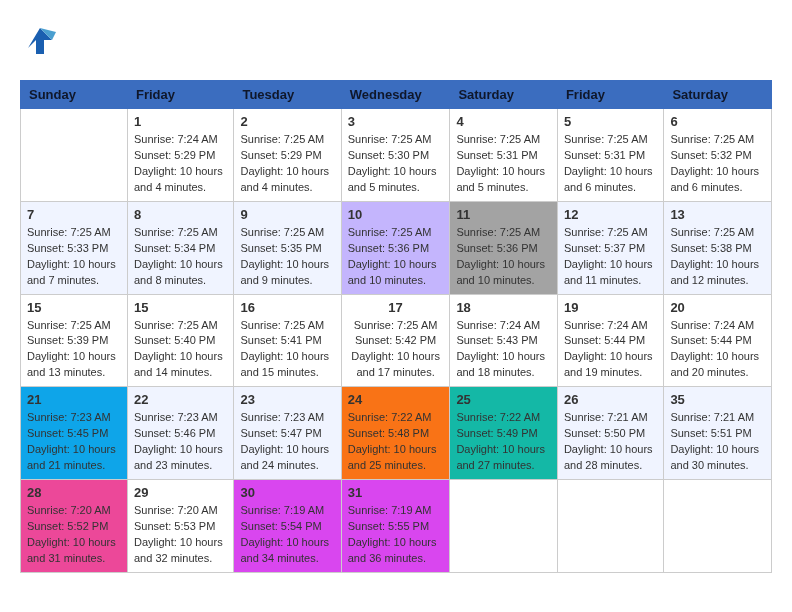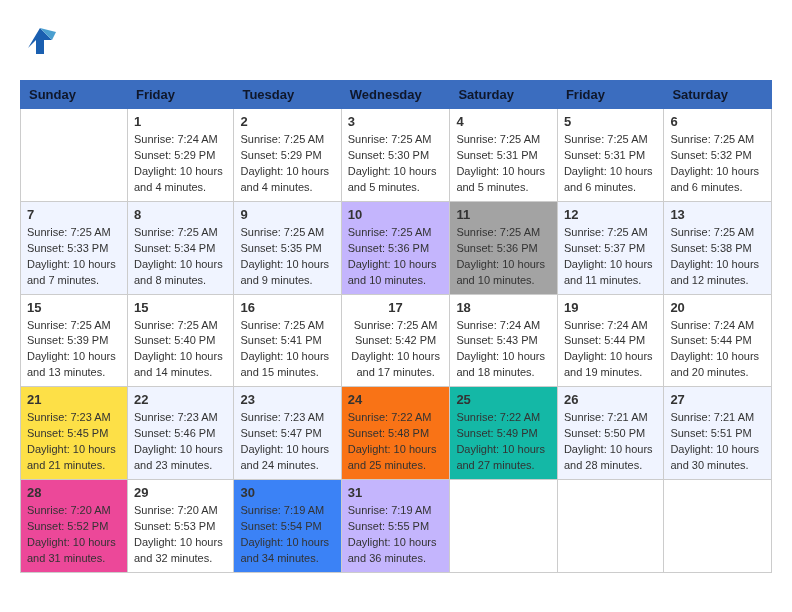--- a/index.html
+++ b/index.html
@@ -271,21 +271,21 @@
           </td>
           <td style="background-color: rgb(255, 255, 255);">
             <span class="day-number">20</span>
             <div class="day-info" style="white-space: pre-line;">Sunrise: 7:24 AM
 Sunset: 5:44 PM
 Daylight: 10 hours
 and 20 minutes.</div>
           </td>
         </tr>
         <tr>
-          <td style="background-color: #fde047;">
+          <td style="background-color: #0ea5e9;">
             <span class="day-number">21</span>
             <div class="day-info" style="white-space: pre-line;">Sunrise: 7:23 AM
 Sunset: 5:45 PM
 Daylight: 10 hours
 and 21 minutes.</div>
           </td>
           <td style="background-color: rgb(240, 244, 255);">
             <span class="day-number">22</span>
             <div class="day-info" style="white-space: pre-line;">Sunrise: 7:23 AM
 Sunset: 5:46 PM
@@ -314,21 +314,21 @@
 and 27 minutes.</div>
           </td>
           <td style="background-color: rgb(240, 244, 255);">
             <span class="day-number">26</span>
             <div class="day-info" style="white-space: pre-line;">Sunrise: 7:21 AM
 Sunset: 5:50 PM
 Daylight: 10 hours
 and 28 minutes.</div>
           </td>
           <td style="background-color: rgb(240, 244, 255);">
-            <span class="day-number">27</span>
+            <span class="day-number">35</span>
             <div class="day-info" style="white-space: pre-line;">Sunrise: 7:21 AM
 Sunset: 5:51 PM
 Daylight: 10 hours
 and 30 minutes.</div>
           </td>
         </tr>
         <tr>
           <td style="background-color: #ec4899;">
             <span class="day-number">28</span>
             <div class="day-info" style="white-space: pre-line;">Sunrise: 7:20 AM
@@ -336,28 +336,28 @@
 Daylight: 10 hours
 and 31 minutes.</div>
           </td>
           <td style="background-color: rgb(255, 255, 255);">
             <span class="day-number">29</span>
             <div class="day-info" style="white-space: pre-line;">Sunrise: 7:20 AM
 Sunset: 5:53 PM
 Daylight: 10 hours
 and 32 minutes.</div>
           </td>
-          <td style="background-color: #3b82f6;">
+          <td style="background-color: #d946ef;">
             <span class="day-number">30</span>
             <div class="day-info" style="white-space: pre-line;">Sunrise: 7:19 AM
 Sunset: 5:54 PM
 Daylight: 10 hours
 and 34 minutes.</div>
           </td>
-          <td style="background-color: #c4b5fd;">
+          <td style="background-color: #d946ef;">
             <span class="day-number">31</span>
             <div class="day-info" style="white-space: pre-line;">Sunrise: 7:19 AM
 Sunset: 5:55 PM
 Daylight: 10 hours
 and 36 minutes.</div>
           </td>
           <td class="empty-cell"></td>
           <td class="empty-cell"></td>
           <td class="empty-cell"></td>
         </tr>

